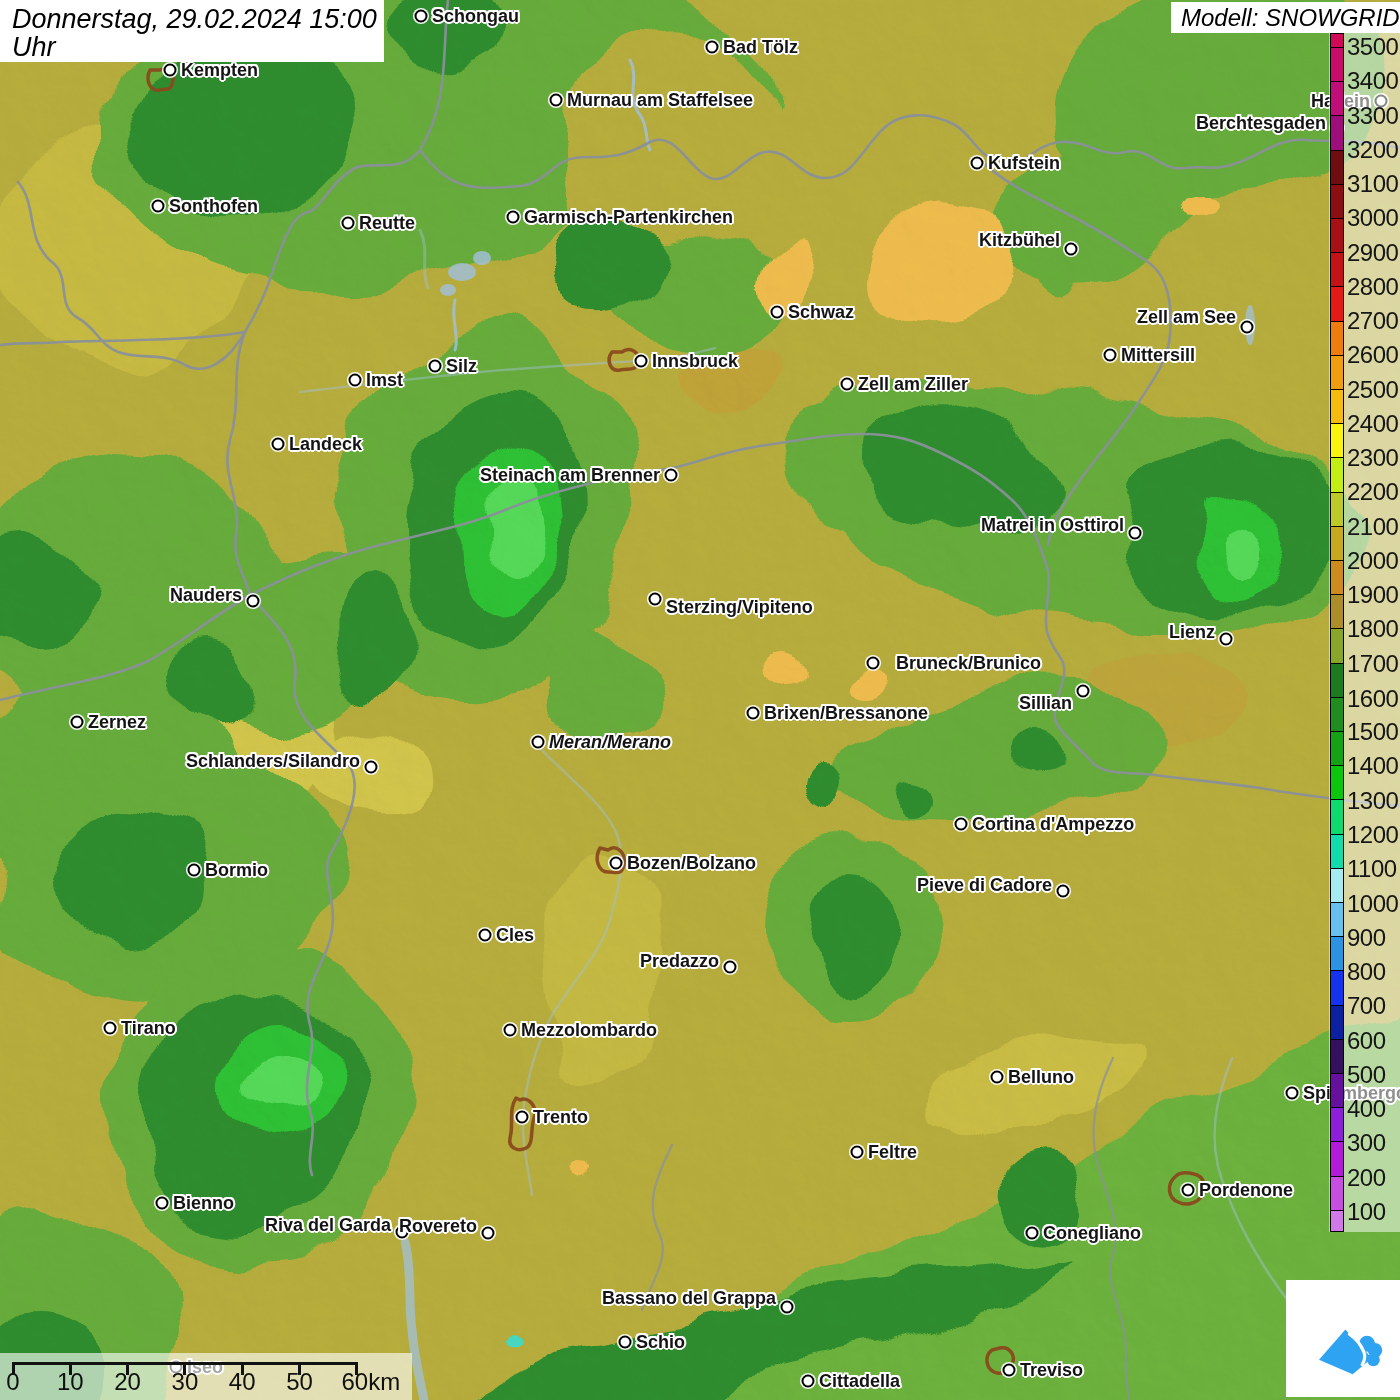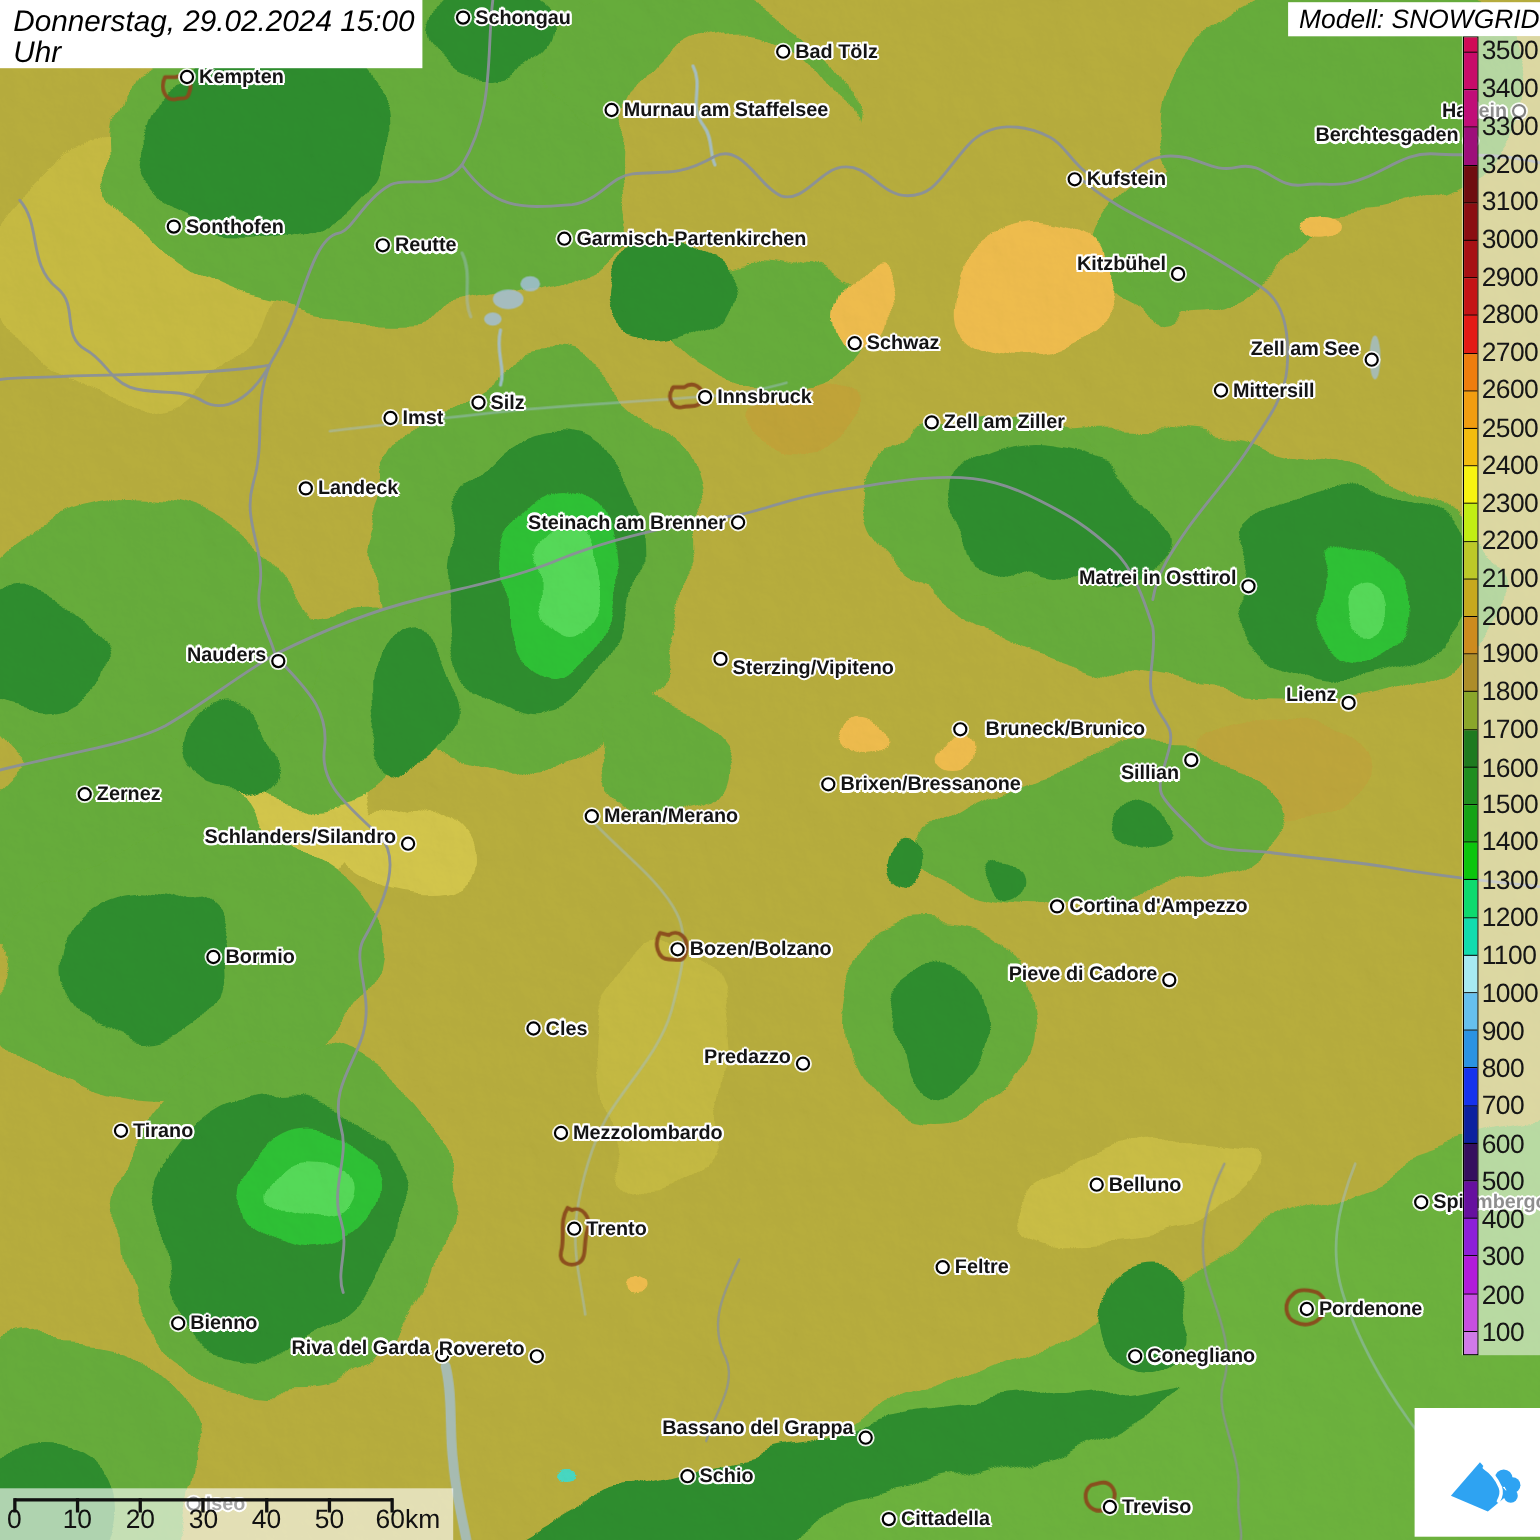--- a/index.html
+++ b/index.html
@@ -226,21 +226,21 @@
       <div class="city-label" style="top: 632px; left: 1215px; transform: translate(-100%, -50%);">Lienz</div>
       <div class="city-dot" style="left: 873px; top: 663px;"></div>
       <div class="city-label" style="top: 663px; left: 884px; transform: translate(0px, -50%); margin-left: 12px;">Bruneck/Brunico</div>
       <div class="city-dot" style="left: 1083px; top: 691px;"></div>
       <div class="city-label" style="top: 703px; left: 1072px; transform: translate(-100%, -50%);">Sillian</div>
       <div class="city-dot" style="left: 77px; top: 722px;"></div>
       <div class="city-label" style="top: 722px; left: 88px; transform: translate(0px, -50%);">Zernez</div>
       <div class="city-dot" style="left: 753px; top: 713px;"></div>
       <div class="city-label" style="top: 713px; left: 764px; transform: translate(0px, -50%);">Brixen/Bressanone</div>
       <div class="city-dot" style="left: 538px; top: 742px;"></div>
-      <div class="city-label" style="top: 742px; left: 549px; transform: translate(0px, -50%);">Meran/Merano</div>
+      <div class="city-label" style="top: 742px; left: 549px; transform: translate(0px, -50%); font-style: italic;">Meran/Merano</div>
       <div class="city-dot" style="left: 371px; top: 767px;"></div>
       <div class="city-label" style="top: 761px; left: 360px; transform: translate(-100%, -50%);">Schlanders/Silandro</div>
       <div class="city-dot" style="left: 961px; top: 824px;"></div>
       <div class="city-label" style="top: 824px; left: 972px; transform: translate(0px, -50%);">Cortina d'Ampezzo</div>
       <div class="city-dot" style="left: 194px; top: 870px;"></div>
       <div class="city-label" style="top: 870px; left: 205px; transform: translate(0px, -50%);">Bormio</div>
       <div class="city-dot" style="left: 616px; top: 863px;"></div>
       <div class="city-label" style="top: 863px; left: 627px; transform: translate(0px, -50%);">Bozen/Bolzano</div>
       <div class="city-dot" style="left: 1063px; top: 891px;"></div>
       <div class="city-label" style="top: 885px; left: 1052px; transform: translate(-100%, -50%);">Pieve di Cadore</div>

